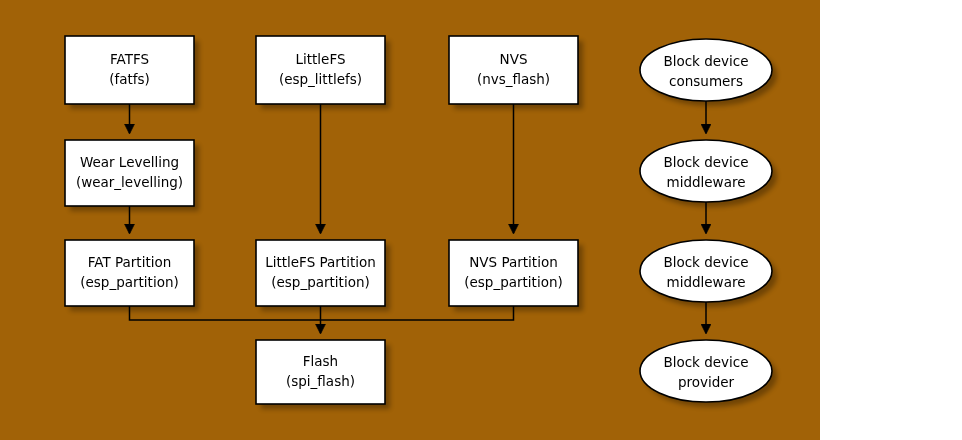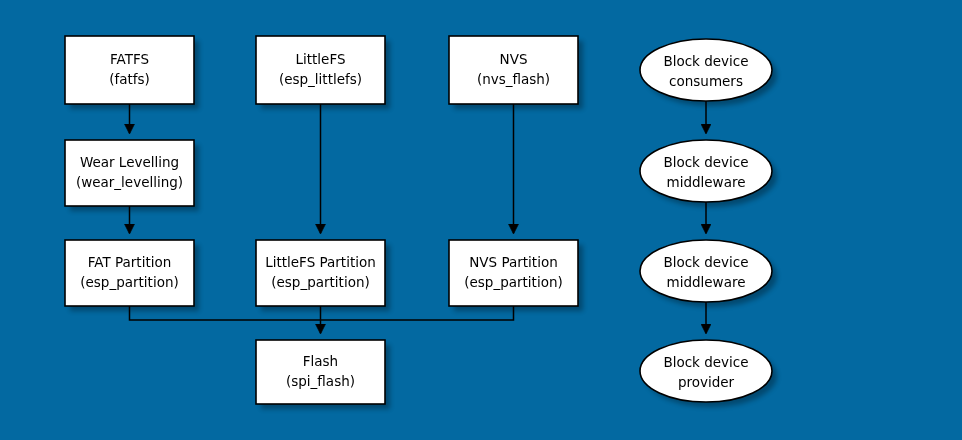--- a/index.html
+++ b/index.html
@@ -6,23 +6,23 @@
   html, body {
     margin: 0;
     padding: 0;
     background: #ffffff;
   }
   body {
     font-family: "DejaVu Sans", sans-serif;
   }
   #diagram-root {
     position: relative;
-    width: 962px;
+    width: 820px;
     height: 440px;
-    background: #0369a1;
+    background: #a16207;
     overflow: hidden;
   }
   #diagram-svg {
     position: absolute;
     left: 0;
     top: 0;
     width: 962px;
     height: 440px;
   }
   .node-shape {

